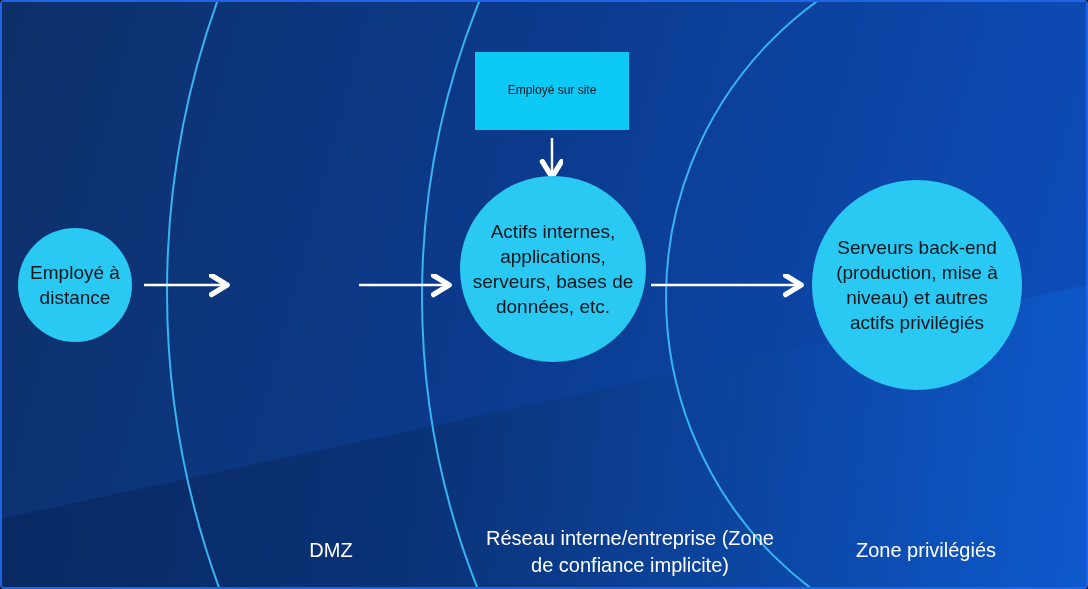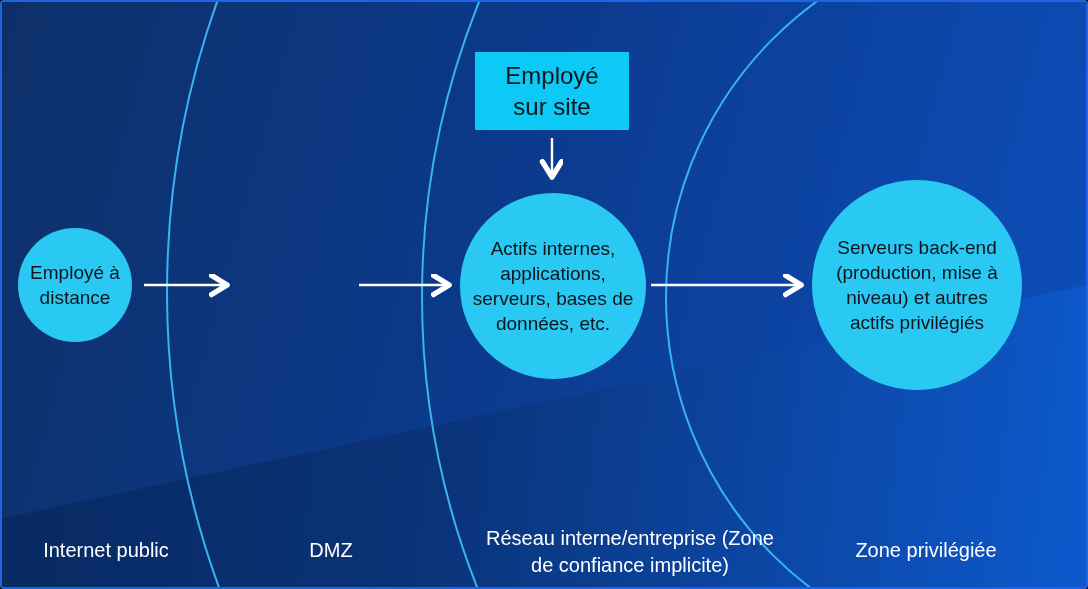--- a/index.html
+++ b/index.html
@@ -36,33 +36,33 @@
     display: flex; align-items: center; justify-content: center;
     text-align: center;
     color: var(--node_text, #10151c);
     font-size: 19px; line-height: 1.32;
   }
   .node .lbl { display: block; }
   .node-remote    { left: 16px;  top: 226px; width: 114px; height: 114px; }
   .node-remote .lbl   { max-width: 96px; }
   .node-vpn       { left: 239px; top: 226px; width: 114px; height: 114px; }
   .node-vpn .lbl      { max-width: 96px; }
-  .node-internal  { left: 458px; top: 191px; width: 186px; height: 186px; }
+  .node-internal  { left: 458px; top: 174px; width: 186px; height: 186px; }
   .node-internal .lbl { max-width: 168px; }
   .node-backend   { left: 810px; top: 178px; width: 210px; height: 210px; }
   .node-backend .lbl  { max-width: 172px; }
 
   .onsite-box {
     position: absolute; left: 473px; top: 50px;
     width: 154px; height: 78px;
     background: var(--rect_fill, #0cc9f5);
     display: flex; align-items: center; justify-content: center;
     text-align: center;
     color: var(--node_text, #10151c);
-    font-size: 24px; line-height: 1.3;
+    font-size: 12px; line-height: 1.3;
   }
   .onsite-box .lbl { max-width: 120px; }
 
   .zone-label {
     position: absolute;
     color: var(--zone_text, #ffffff);
     font-size: 20px; line-height: 1.35;
     text-align: center;
   }
   .zone-internet { left: 4px;   top: 535px; width: 200px; }
@@ -101,17 +101,16 @@
     <span class="lbl">Actifs internes, applications, serveurs, bases de données, etc.</span>
   </div>
   <div class="node node-backend">
     <span class="lbl">Serveurs back-end (production, mise à niveau) et autres actifs privilégiés</span>
   </div>
 
   <div class="onsite-box">
     <span class="lbl">Employé sur site</span>
   </div>
 
-  <div class="zone-label zone-internet">Internet public</div>
   <div class="zone-label zone-dmz">DMZ</div>
   <div class="zone-label zone-reseau">Réseau interne/entreprise (Zone de confiance implicite)</div>
-  <div class="zone-label zone-priv">Zone privilégiée</div>
+  <div class="zone-label zone-priv">Zone privilégiés</div>
 </div>
 
 </body></html>

